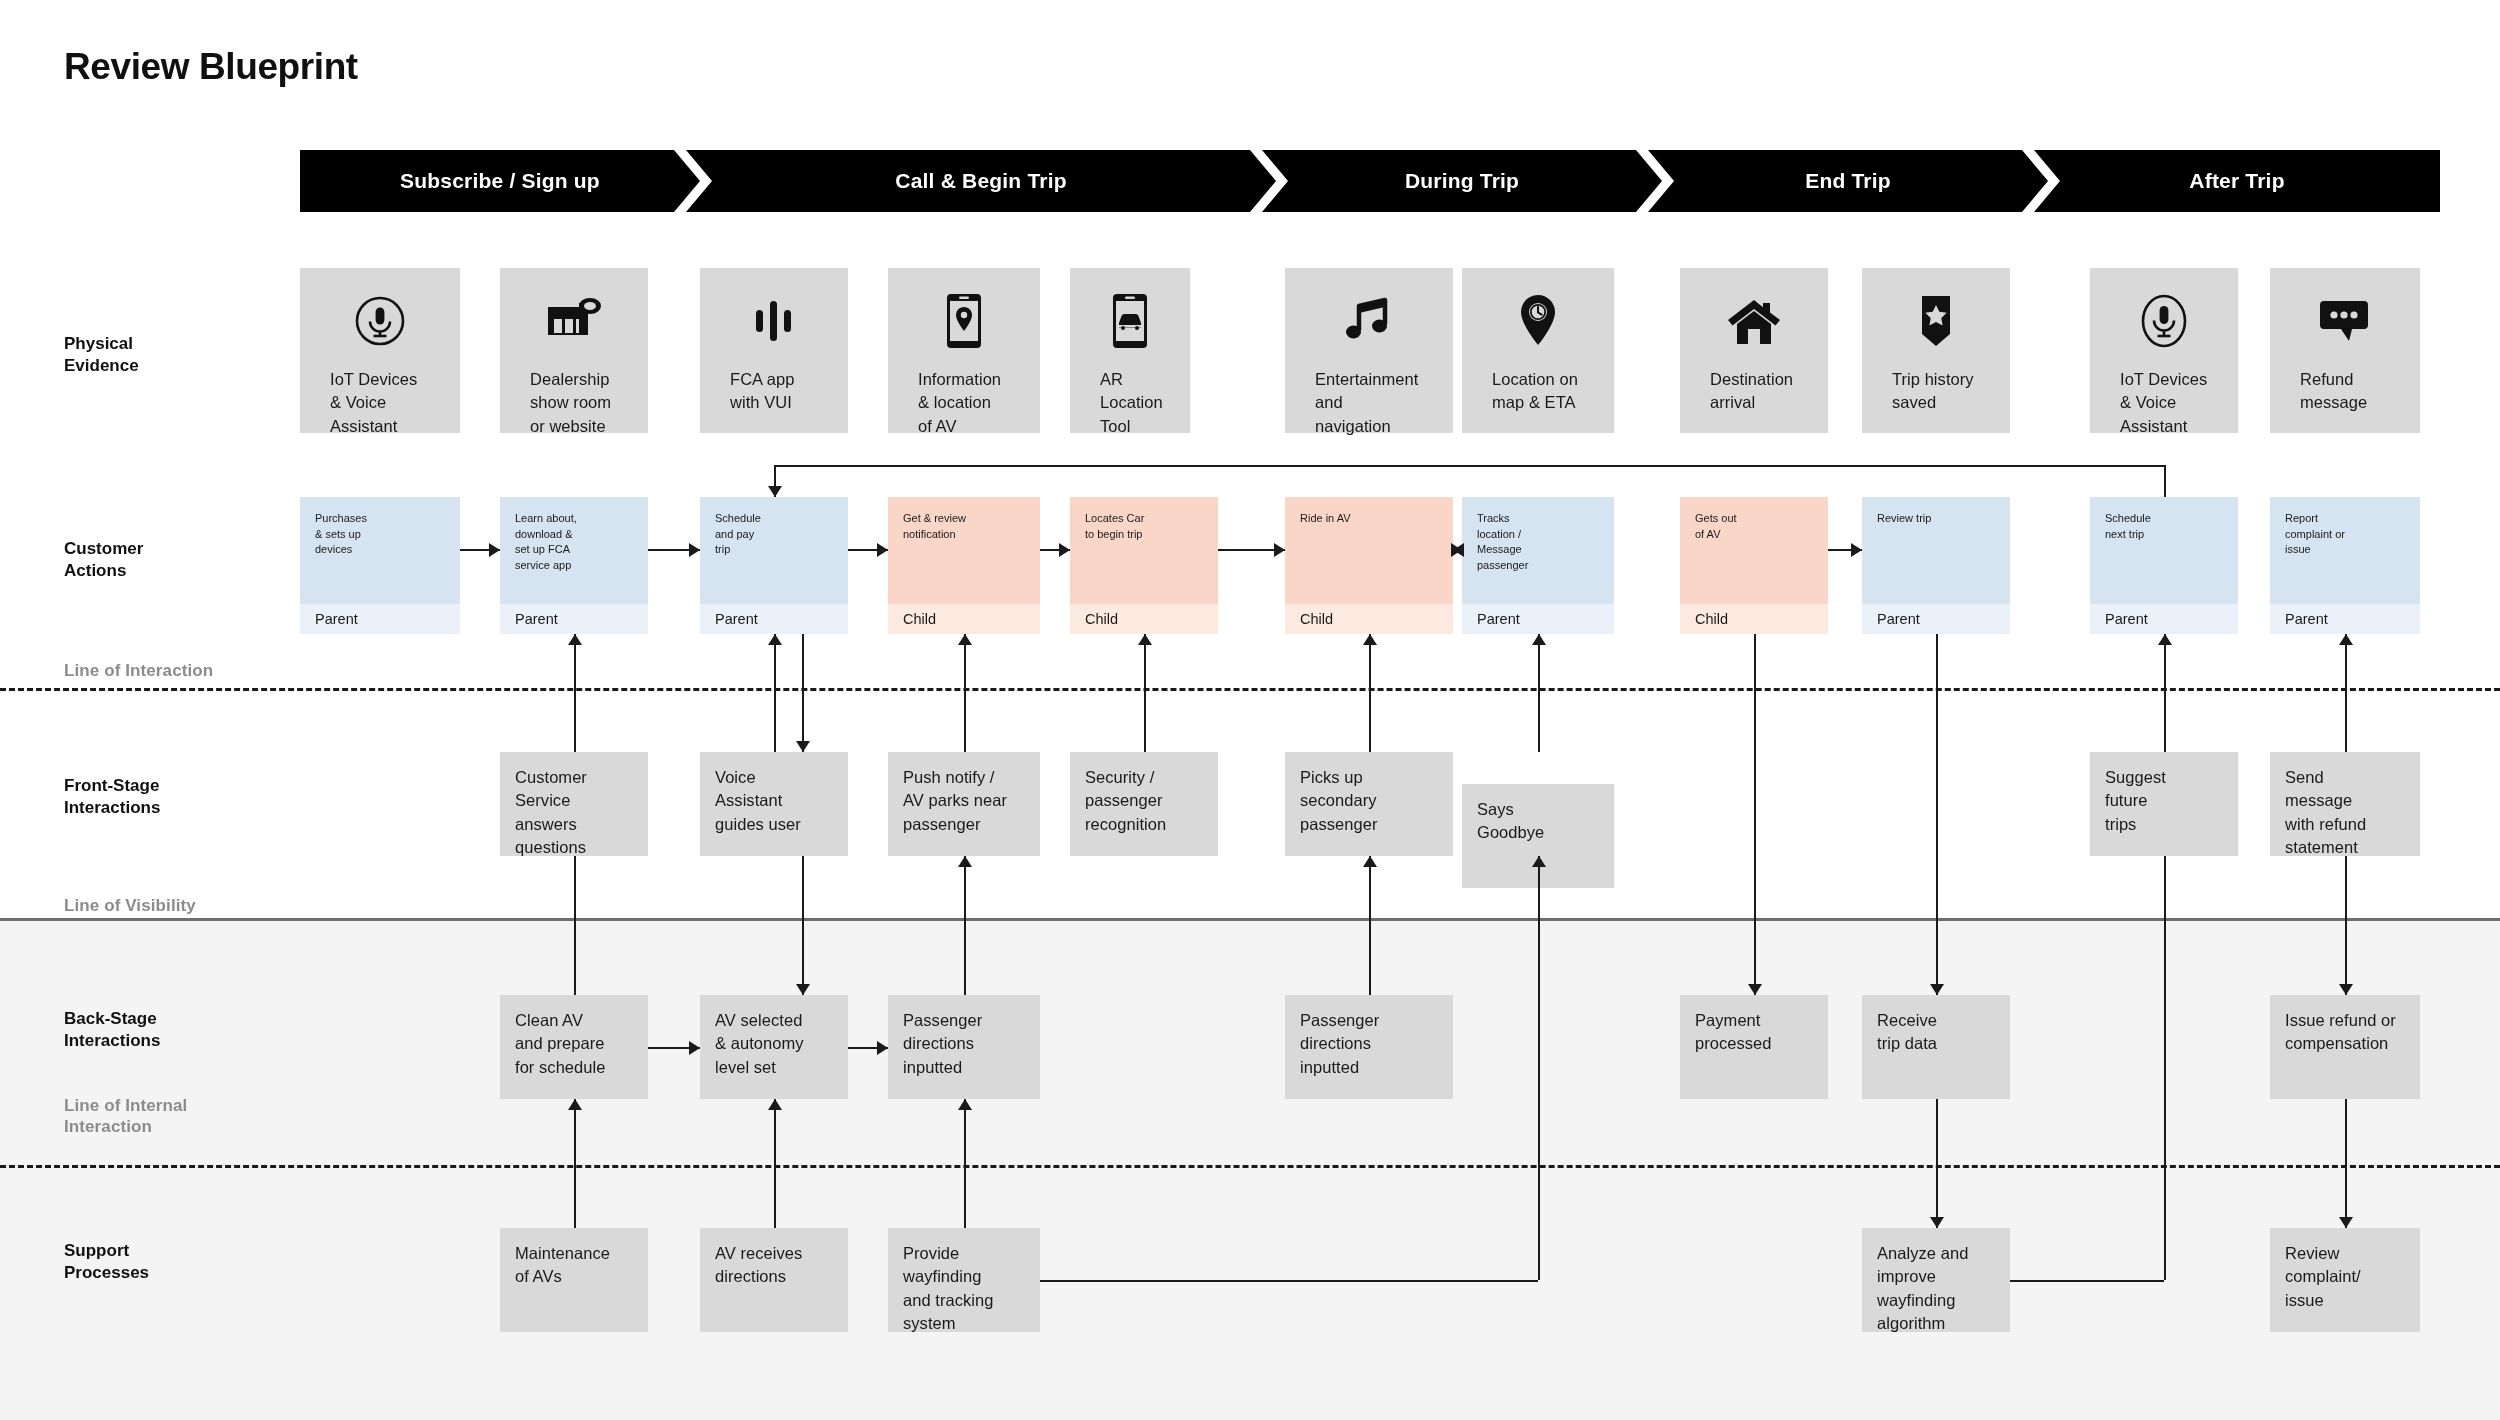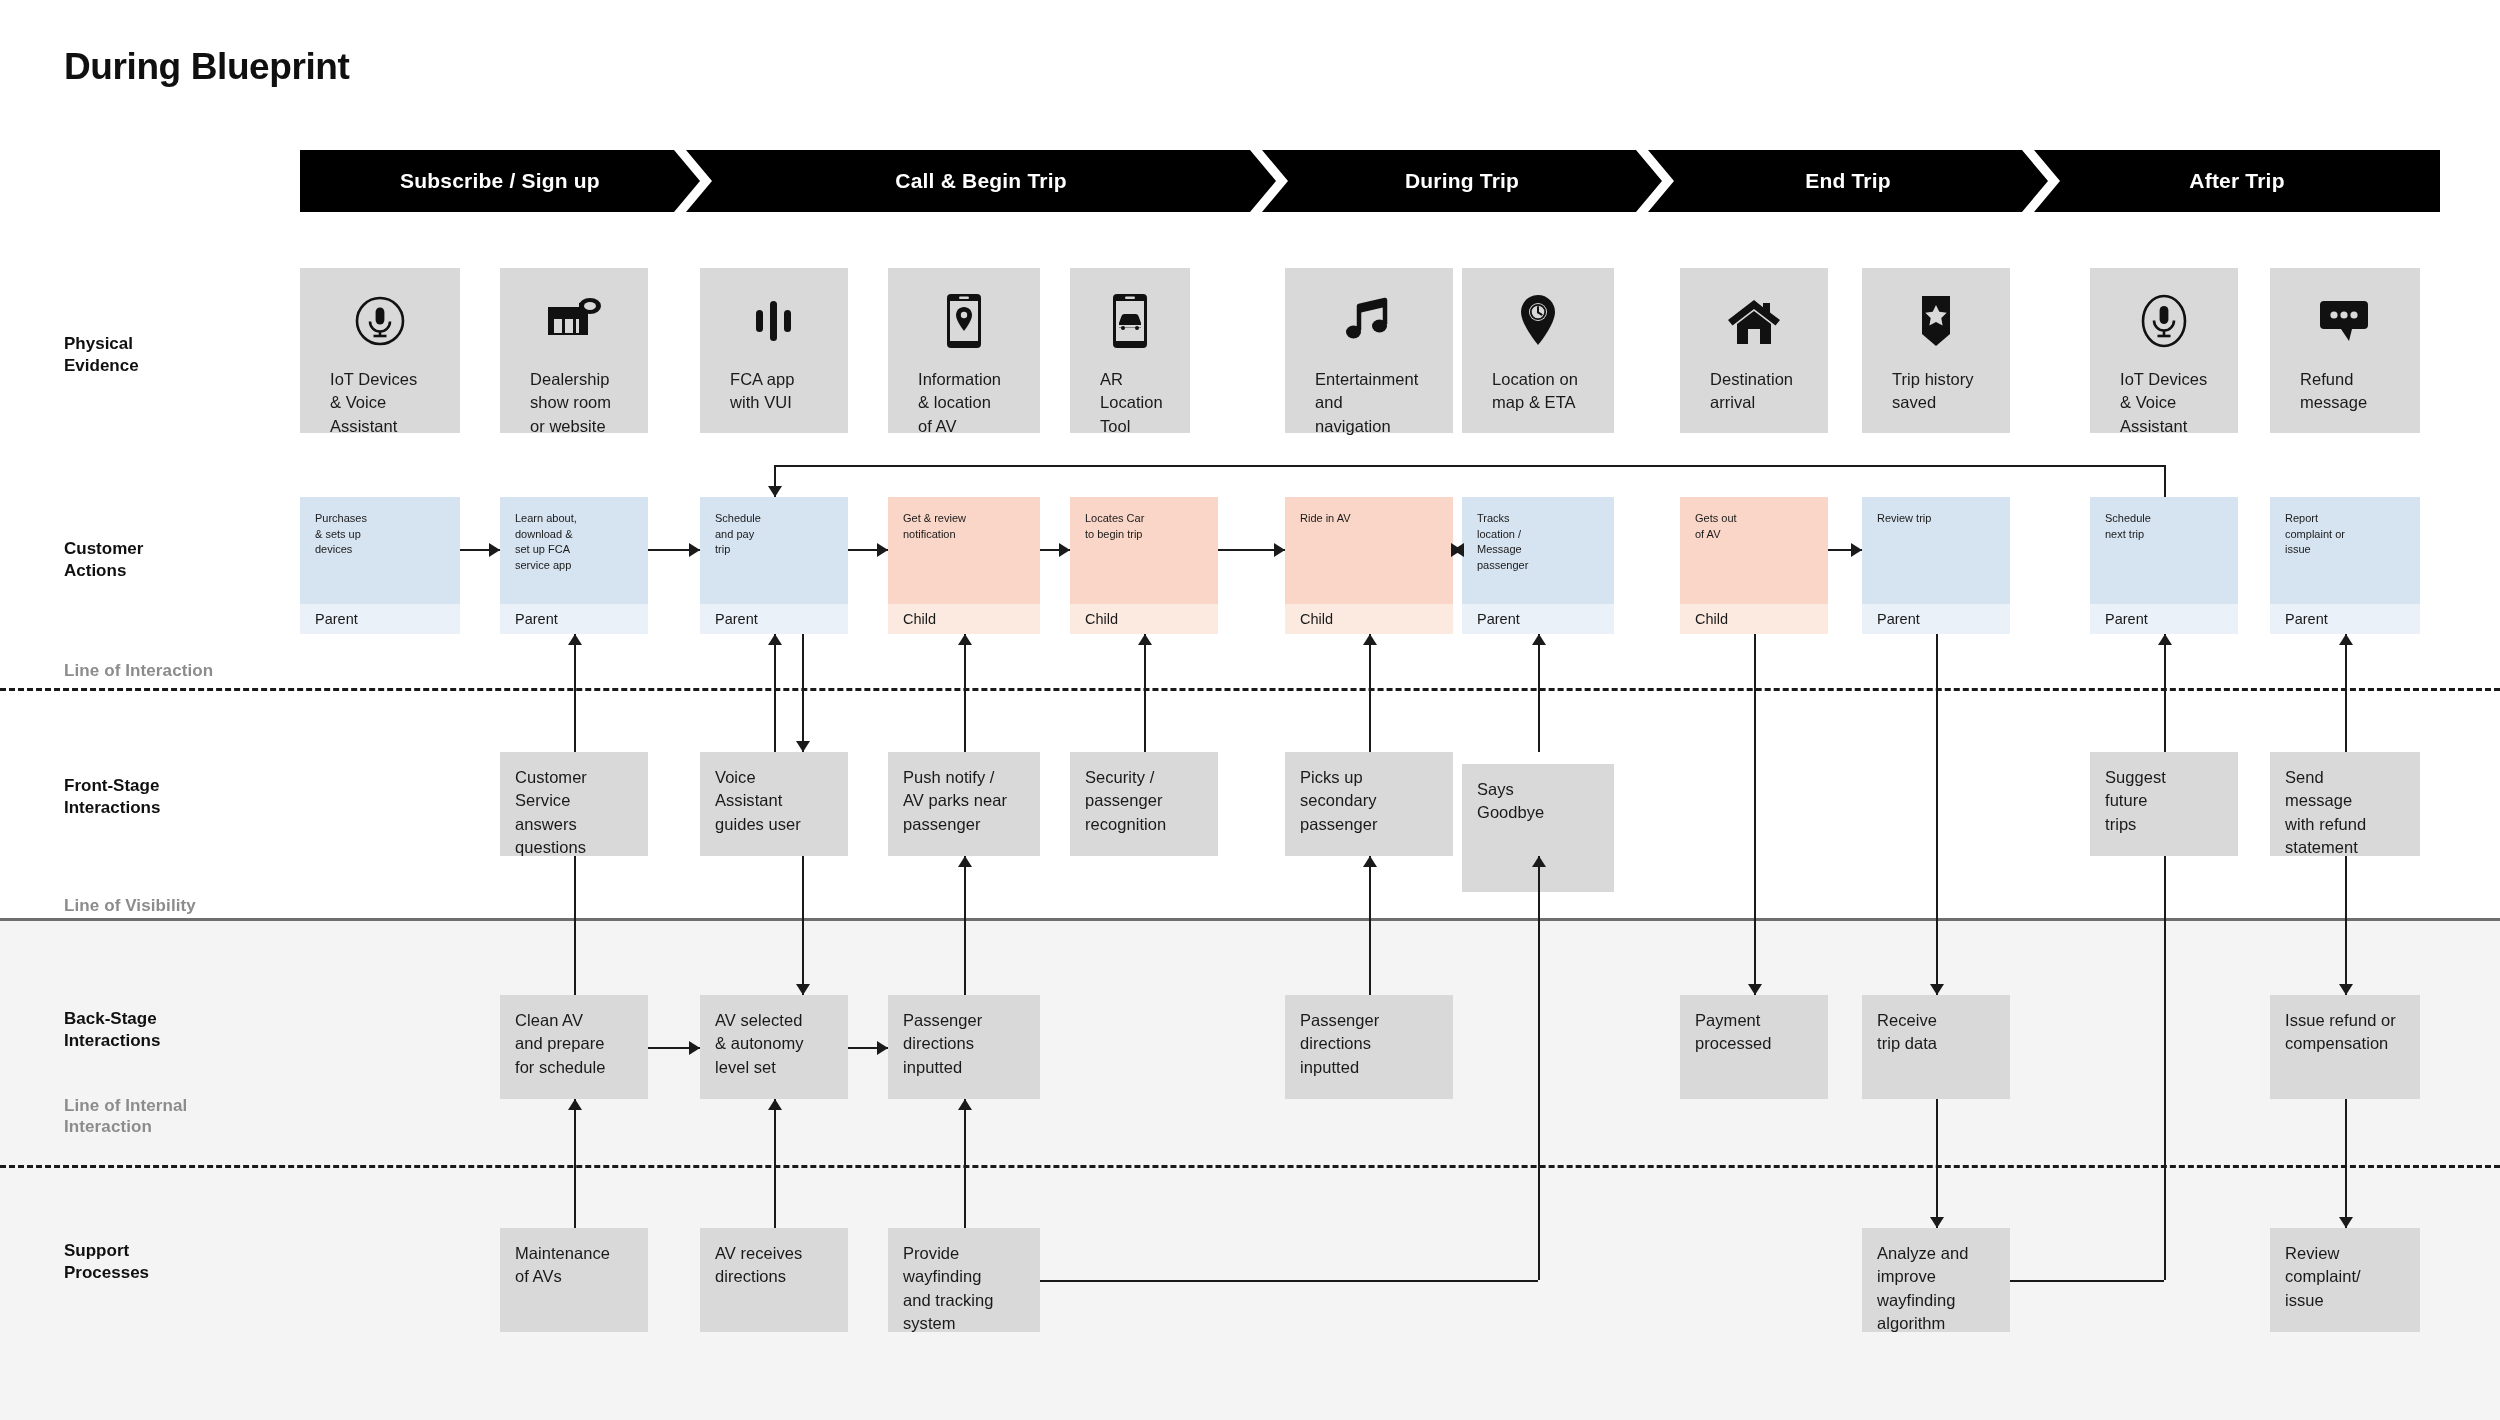--- a/index.html
+++ b/index.html
@@ -110,21 +110,21 @@
 
   svg.icon { display: block; }
 </style>
 </head>
 <body>
 
 <div id="root">
 
   <div class="grey-band" style="top:918px; height:502px;"></div>
 
-  <div class="blueprint-title">During Blueprint</div>
+  <div class="blueprint-title">Review Blueprint</div>
 
   <div id="phases">
       <div class="phase notch-right" style="left: 300px; width: 400px;">
         <span>Subscribe / Sign up</span>
       </div>
       <div class="phase notch-both" style="left: 686px; width: 590px;">
         <span>Call &amp; Begin Trip</span>
       </div>
       <div class="phase notch-both" style="left: 1262px; width: 400px;">
         <span>During Trip</span>
@@ -325,21 +325,21 @@
         <div class="ca-body">Report<br>complaint or<br>issue</div>
         <div class="ca-foot">Parent</div>
       </div>
     </div>
   <div id="fs-layer">
       <div class="card" style="left: 500px; top: 752px; width: 148px; height: 104px;"><span>Customer<br>Service<br>answers<br>questions</span></div>
       <div class="card" style="left: 700px; top: 752px; width: 148px; height: 104px;"><span>Voice<br>Assistant<br>guides user</span></div>
       <div class="card" style="left: 888px; top: 752px; width: 152px; height: 104px;"><span>Push notify /<br>AV parks near<br>passenger</span></div>
       <div class="card" style="left: 1070px; top: 752px; width: 148px; height: 104px;"><span>Security /<br>passenger<br>recognition</span></div>
       <div class="card" style="left: 1285px; top: 752px; width: 168px; height: 104px;"><span>Picks up<br>secondary<br>passenger</span></div>
-      <div class="card" style="left: 1462px; top: 764px; width: 152px; height: 128px;"><span>Says<br>Goodbye</span></div>
+      <div class="card" style="left: 1462px; top: 784px; width: 152px; height: 104px;"><span>Says<br>Goodbye</span></div>
       <div class="card" style="left: 2090px; top: 752px; width: 148px; height: 104px;"><span>Suggest<br>future<br>trips</span></div>
       <div class="card" style="left: 2270px; top: 752px; width: 150px; height: 104px;"><span>Send<br>message<br>with refund<br>statement</span></div>
     </div>
   <div id="bs-layer">
       <div class="card" style="left: 500px; top: 995px; width: 148px; height: 104px;"><span>Clean AV<br>and prepare<br>for schedule</span></div>
       <div class="card" style="left: 700px; top: 995px; width: 148px; height: 104px;"><span>AV selected<br>&amp; autonomy<br>level set</span></div>
       <div class="card" style="left: 888px; top: 995px; width: 152px; height: 104px;"><span>Passenger<br>directions<br>inputted</span></div>
       <div class="card" style="left: 1285px; top: 995px; width: 168px; height: 104px;"><span>Passenger<br>directions<br>inputted</span></div>
       <div class="card" style="left: 1680px; top: 995px; width: 148px; height: 104px;"><span>Payment<br>processed</span></div>
       <div class="card" style="left: 1862px; top: 995px; width: 148px; height: 104px;"><span>Receive<br>trip data</span></div>

